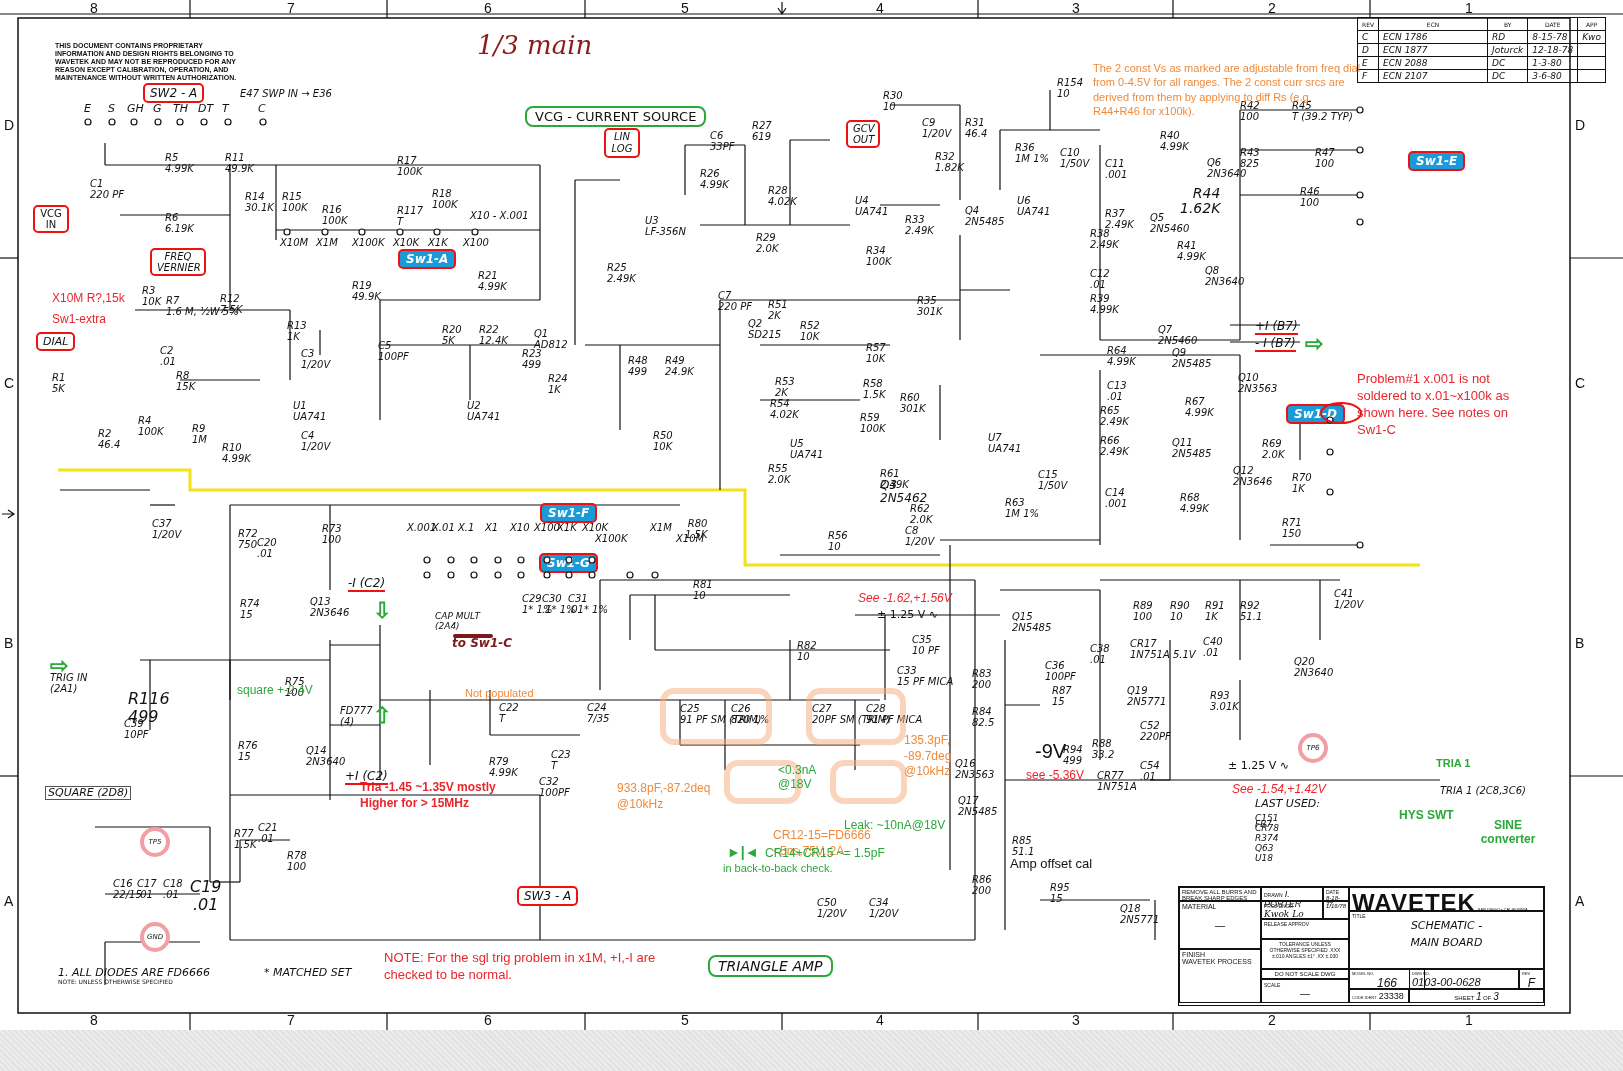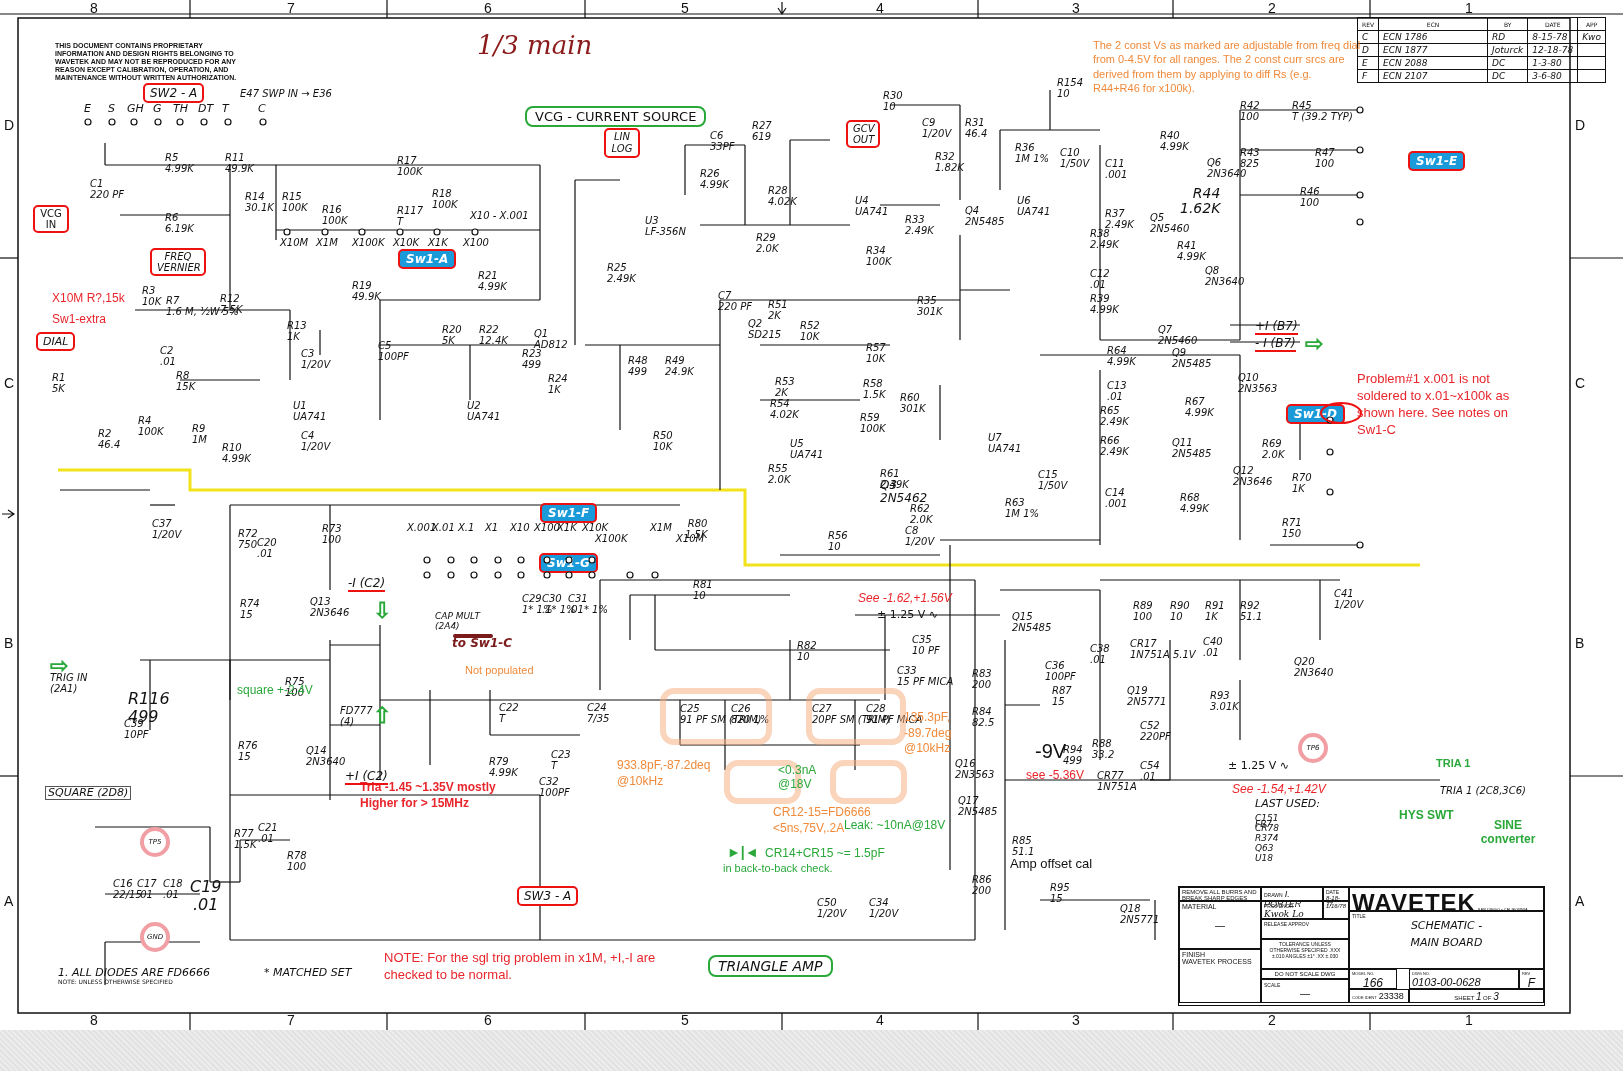--- a/index.html
+++ b/index.html
@@ -1,19 +1,19 @@
 <!DOCTYPE html>
 <html><head>
 <meta charset="utf-8">
 <style>
   html,body{margin:0;padding:0;background:#fff;}
   body{width:1623px;height:1071px;position:relative;overflow:hidden;font-family:"Liberation Sans",sans-serif;color:#111;}
   .sheet{position:absolute;left:0;top:0;width:1623px;height:1071px;}
   .t{position:absolute;white-space:nowrap;font-family:"DejaVu Sans",sans-serif;font-style:italic;font-size:11px;color:#111;line-height:1.1;}
-  .note-orange{position:absolute;color:#f08a3a;font-size:11px;font-family:"Liberation Sans",sans-serif;line-height:1.3;}
+  .note-orange{position:absolute;color:#f08a3a;font-size:11px;font-family:"Liberation Sans",sans-serif;line-height:1.3;margin-top:23px;}
   .note-red{position:absolute;color:#e8262c;font-size:13px;font-family:"Liberation Sans",sans-serif;line-height:1.3;}
   .note-green{position:absolute;color:#2aa83a;font-size:12px;font-family:"Liberation Sans",sans-serif;font-weight:bold;line-height:1.2;}
   .redbox{position:absolute;border:2px solid #e11;border-radius:5px;padding:1px 5px;font-family:"DejaVu Sans",sans-serif;font-style:italic;font-size:12px;background:#fff;}
   .bluetag{position:absolute;background:#1a9ad8;color:#fff;font-weight:bold;font-style:italic;font-family:"DejaVu Sans",sans-serif;font-size:12px;padding:1px 6px;border:2px solid #e11;border-radius:5px;}
   .greenbox{position:absolute;border:2px solid #2aa83a;border-radius:8px;padding:1px 8px;font-family:"DejaVu Sans",sans-serif;font-style:italic;font-size:14px;background:#fff;}
   .colnum{position:absolute;font-family:"Liberation Sans",sans-serif;font-size:14px;color:#111;}
   .rowlet{position:absolute;font-family:"Liberation Sans",sans-serif;font-size:14px;color:#111;}
   .title-main{position:absolute;left:477px;top:30px;font-family:"DejaVu Serif",serif;font-style:italic;font-size:26px;color:#8b1a1a;}
   .prop{position:absolute;left:55px;top:42px;font-size:7px;font-weight:bold;line-height:1.15;font-family:"Liberation Sans",sans-serif;}
   table.rev{position:absolute;left:1357px;top:17px;border-collapse:collapse;font-size:9px;font-family:"DejaVu Sans",sans-serif;}
@@ -1140,21 +1140,21 @@
     </div>
     <div class="cell" style="left:170px;top:0;width:195px;height:24px">
       <span class="wavetek">WAVETEK</span>
       <span style="font-size:4px">SAN DIEGO • CALIFORNIA</span>
     </div>
     <div class="cell" style="left:170px;top:24px;width:195px;height:58px">
       <div style="font-size:5px">TITLE</div>
       <div style="text-align:center;font-style:italic;font-size:11px;font-family:'DejaVu Sans',sans-serif">SCHEMATIC -</div>
       <div style="text-align:center;font-style:italic;font-size:11px;font-family:'DejaVu Sans',sans-serif;margin-top:4px">MAIN BOARD</div>
     </div>
-    <div class="cell" style="left:170px;top:82px;width:48px;height:20px">
+    <div class="cell" style="left:170px;top:82px;width:76px;height:20px">
       <div style="font-size:4px">MODEL NO.</div>
       <div style="text-align:center;font-style:italic;font-size:12px">166</div>
     </div>
     <div class="cell" style="left:230px;top:82px;width:110px;height:20px">
       <div style="font-size:4px">DWG NO.</div>
       <div style="font-style:italic;font-size:11px">0103-00-0628</div>
     </div>
     <div class="cell" style="left:340px;top:82px;width:25px;height:20px">
       <div style="font-size:4px">REV</div>
       <div style="text-align:center;font-style:italic;font-size:12px">F</div>

